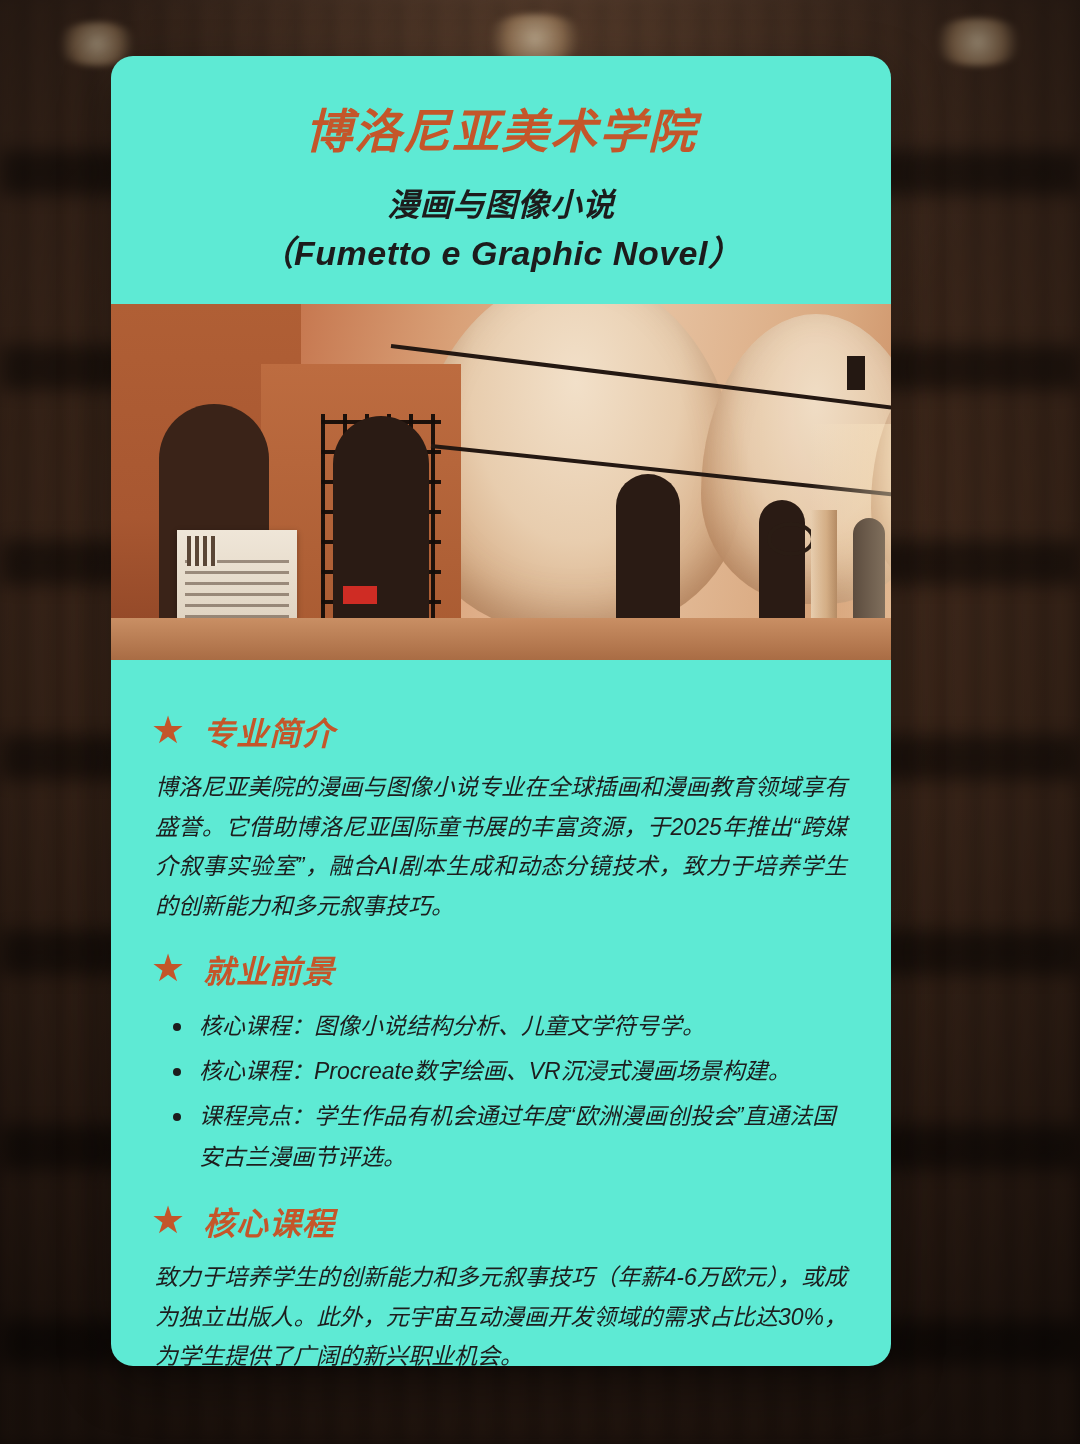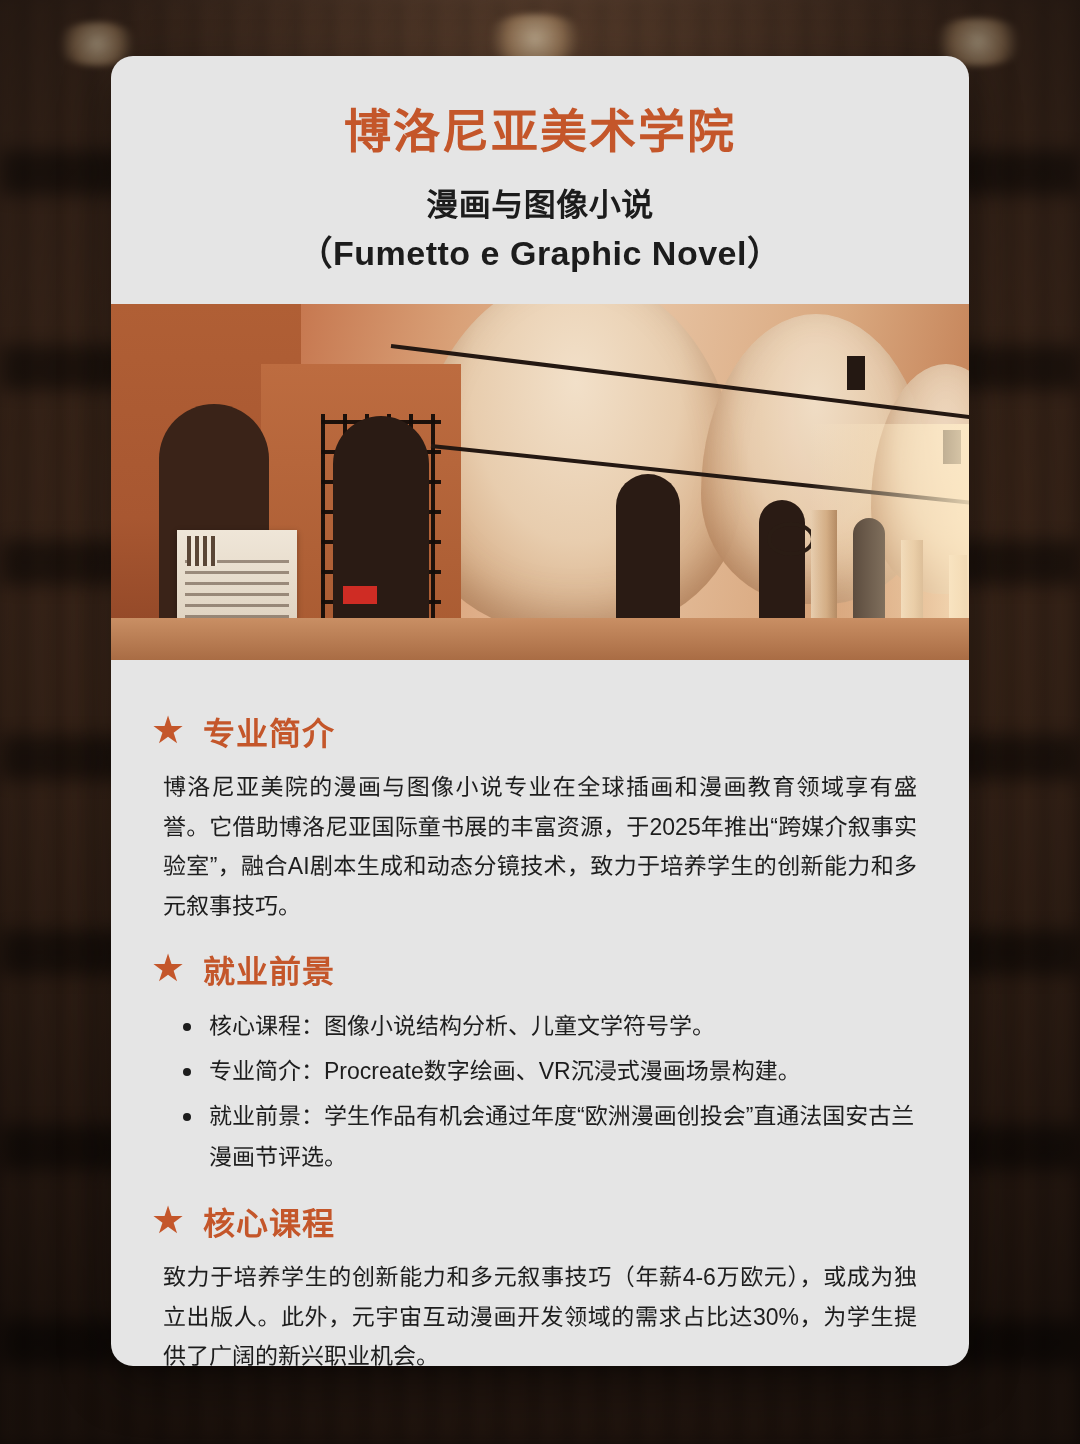--- a/index.html
+++ b/index.html
@@ -61,26 +61,27 @@
     border-radius: 50%;
     background: radial-gradient(circle, rgba(255, 228, 190, 0.95) 0%, rgba(255, 205, 150, 0.55) 45%, rgba(255,190,130,0) 75%);
     filter: blur(3px);
   }
 
   
   .card {
     position: absolute;
     left: 111px;
     top: 56px;
-    width: 858px;
+    width: 780px;
     height: 1310px;
-    background: #e5e5e5;
+    background: #5eead4;
     border-radius: 22px;
     overflow: hidden;
     box-shadow: 0 18px 50px rgba(0,0,0,0.45);
+    font-style: italic;
   }
 
   .header {
     padding: 48px 40px 26px 40px;
     text-align: center;
   }
   .title-main {
     color: #c4562a;
     font-size: 47px;
     font-weight: bold;
@@ -243,24 +244,24 @@
     color: #c4562a;
     font-size: 32px;
     font-weight: bold;
     letter-spacing: 1px;
   }
   .para {
     color: #1d1d1d;
     font-size: 23px;
     line-height: 1.72;
     text-align: justify;
-    margin: 12px;
+    margin: 4px;
   }
   ul.bullets {
-    margin: 12px;
+    margin: 2px;
     padding: 0 0 0 40px;
     list-style: none;
   }
   ul.bullets li {
     position: relative;
     color: #1d1d1d;
     font-size: 23px;
     line-height: 1.78;
     margin-bottom: 4px;
     padding-left: 6px;
@@ -341,22 +342,22 @@
         <span class="section-title">专业简介</span>
       </div>
       <p class="para">博洛尼亚美院的漫画与图像小说专业在全球插画和漫画教育领域享有盛誉。它借助博洛尼亚国际童书展的丰富资源，于2025年推出“跨媒介叙事实验室”，融合AI剧本生成和动态分镜技术，致力于培养学生的创新能力和多元叙事技巧。</p>
 
       <div class="section-head">
         <span class="star">★</span>
         <span class="section-title">就业前景</span>
       </div>
       <ul class="bullets">
         <li>核心课程：图像小说结构分析、儿童文学符号学。</li>
-        <li>专业简介：Procreate数字绘画、VR沉浸式漫画场景构建。</li>
-        <li>就业前景：学生作品有机会通过年度“欧洲漫画创投会”直通法国安古兰漫画节评选。</li>
+        <li>核心课程：Procreate数字绘画、VR沉浸式漫画场景构建。</li>
+        <li>课程亮点：学生作品有机会通过年度“欧洲漫画创投会”直通法国安古兰漫画节评选。</li>
       </ul>
 
       <div class="section-head">
         <span class="star">★</span>
         <span class="section-title">核心课程</span>
       </div>
       <p class="para">致力于培养学生的创新能力和多元叙事技巧（年薪4-6万欧元），或成为独立出版人。此外，元宇宙互动漫画开发领域的需求占比达30%，为学生提供了广阔的新兴职业机会。</p>
 
     </div>
   </div>

